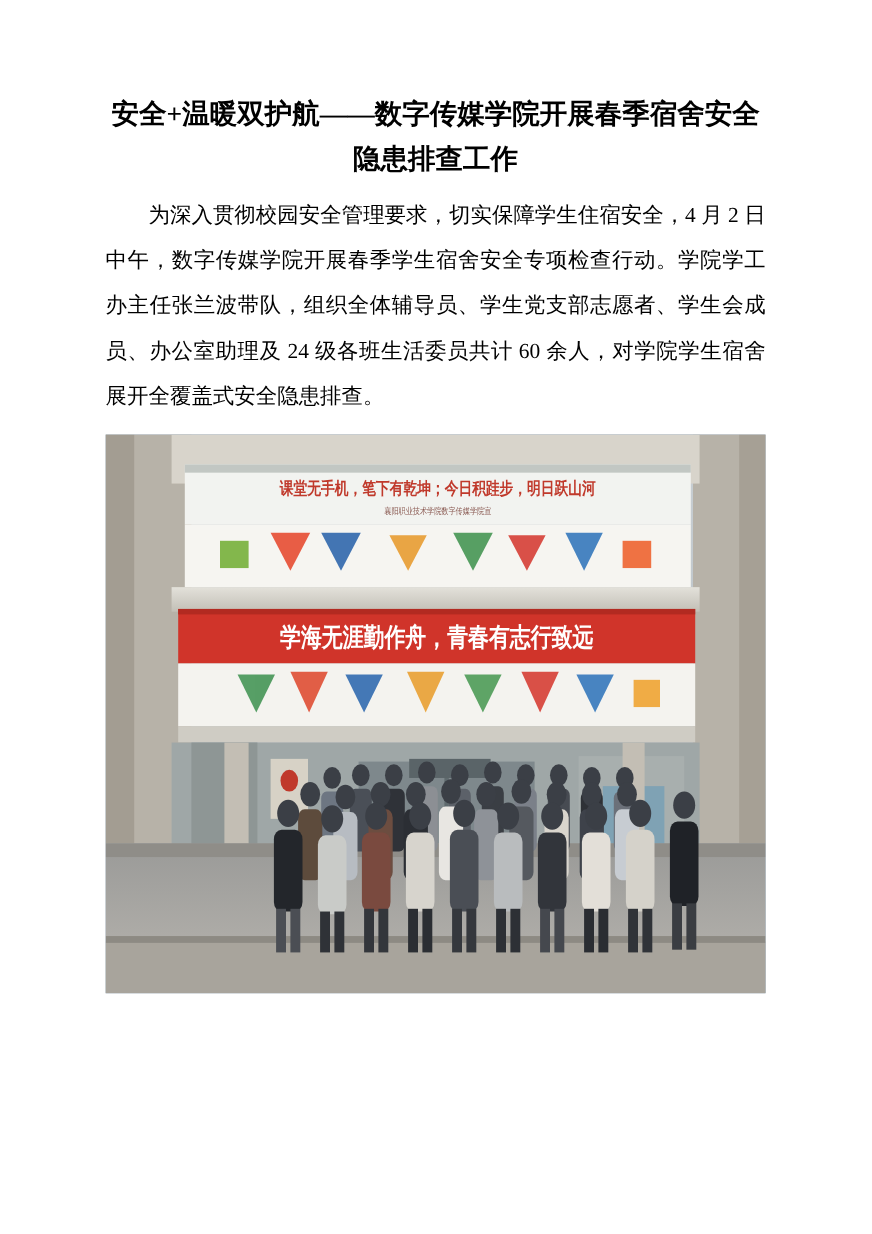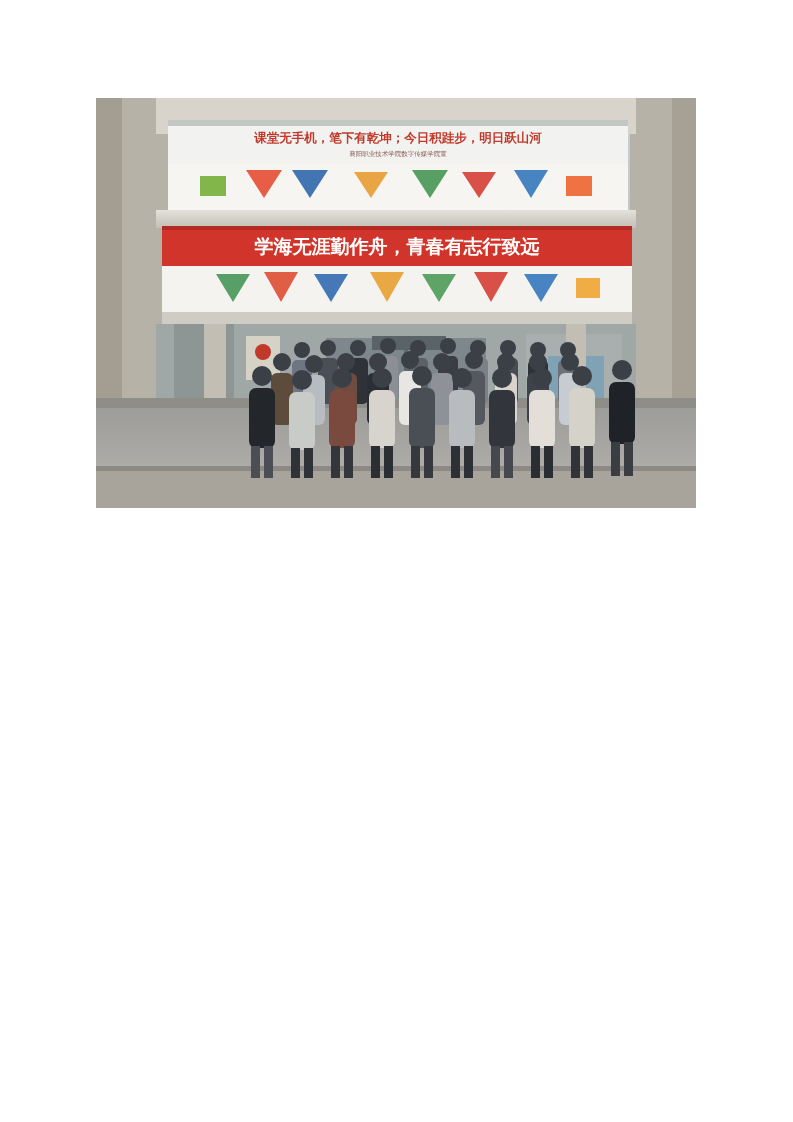--- a/index.html
+++ b/index.html
@@ -42,41 +42,43 @@
     color: #000;
     text-align: justify;
     text-justify: inter-ideograph;
     text-indent: 2em;
     margin: 0;
     word-break: break-all;
   }
   .figure {
     margin: 14px 0 6px 0;
     width: 600px;
-    height: 410px;
+    height: 508px;
     position: relative;
     overflow: hidden;
     background: #8d9aa4;
   }
   .figure svg {
     display: block;
     width: 100%;
     height: 100%;
   }
   .para-after {
     margin-top: 8px;
   }
 </style>
 </head>
 <body>
 
 <div class="page">
   <div class="content">
 
-
+    <h1 class="doc-title">安全+温暖双护航——数字传媒学院开展春季宿舍安全隐患排查工作</h1>
+
+    <p class="para">为深入贯彻校园安全管理要求，切实保障学生住宿安全，4 月 2 日中午，数字传媒学院开展春季学生宿舍安全专项检查行动。学院学工办主任张兰波带队，组织全体辅导员、学生党支部志愿者、学生会成员、办公室助理及 24 级各班生活委员共计 60 余人，对学院学生宿舍展开全覆盖式安全隐患排查。</p>
 
     <div class="figure">
       <svg viewBox="0 0 600 410" preserveAspectRatio="none">
         <defs>
           <linearGradient id="skyGrad" x1="0" y1="0" x2="0" y2="1">
             <stop offset="0%" stop-color="#c9cfd3"></stop>
             <stop offset="100%" stop-color="#aeb7bd"></stop>
           </linearGradient>
           <linearGradient id="groundGrad" x1="0" y1="0" x2="0" y2="1">
             <stop offset="0%" stop-color="#9a9a98"></stop>

